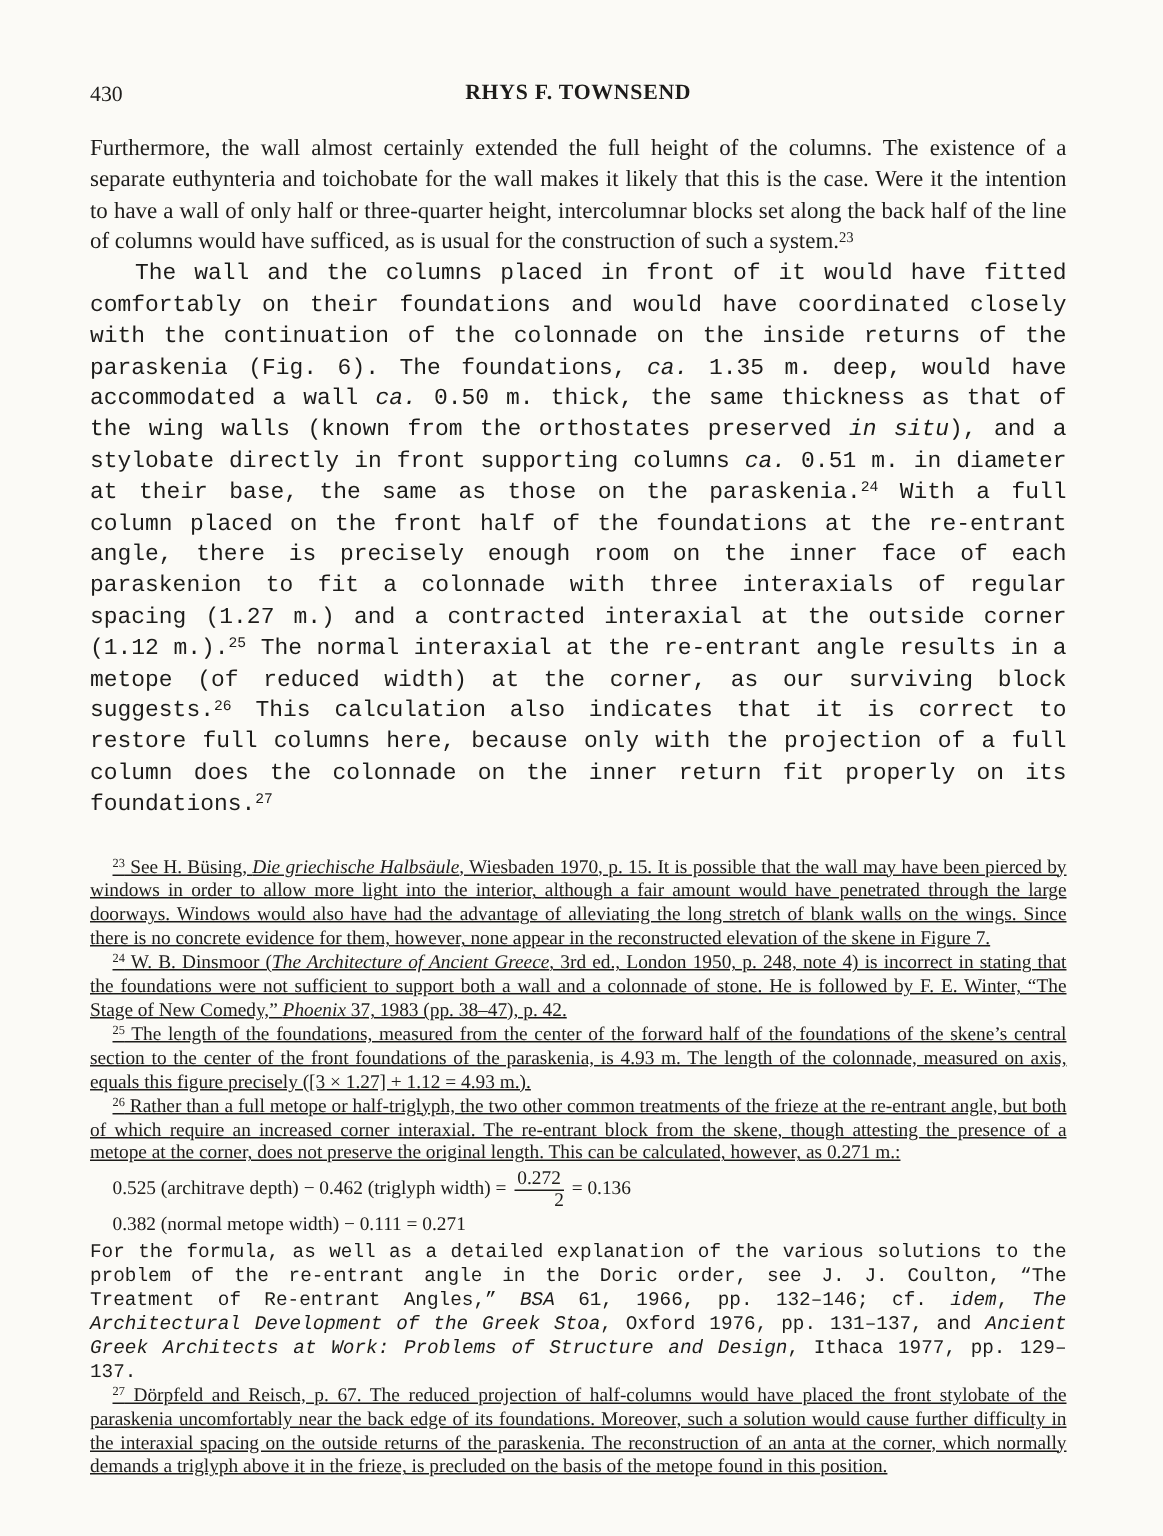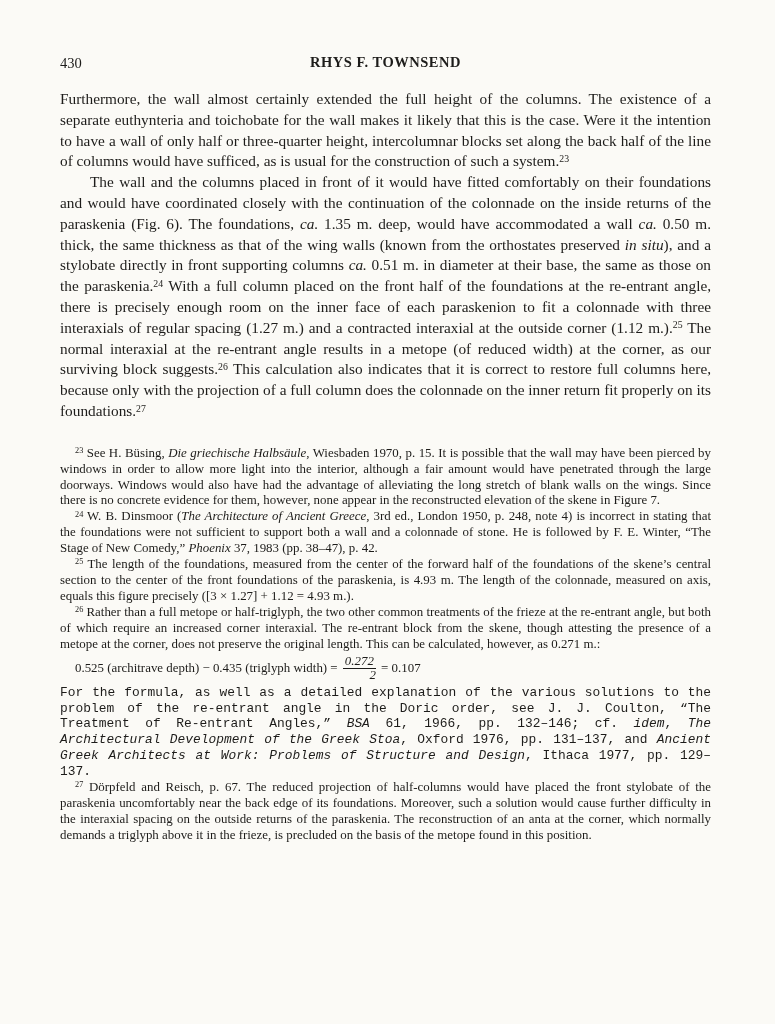--- a/index.html
+++ b/index.html
@@ -14,45 +14,44 @@
   .page { width: 100%; height: 100%; padding: 54px 64px 30px 60px; }
   .header { position: relative; height: 18px; margin-bottom: 17px; font-size: 14.5px; }
   .page-num { position: absolute; left: 0; top: 1px; }
   .running-head { display: block; text-align: center; letter-spacing: 0.5px; font-weight: bold; }
   .body-text .para {
     margin: 0;
     font-size: 15.3px;
     line-height: 20.8px;
     text-align: justify;
   }
-  .para.indent { text-indent: 30px; }
+  .para.indent { text-indent: 30px; font-family: Liberation Mono, monospace; }
   .footnotes { margin-top: 24px; }
   .fn {
     margin: 0;
     font-size: 12.9px;
     line-height: 15.9px;
     text-align: justify;
   }
-  .fn.first { text-indent: 15px; }
+  .fn.first { text-indent: 15px; text-decoration: underline; }
   .fn.cont { text-indent: 0; font-family: Liberation Mono, monospace; }
   .fn.formula {
     text-align: left;
     text-indent: 0;
     padding-left: 15px;
     margin: 2px 0;
   }
   .sup { font-size: 0.64em; position: relative; top: -0.45em; line-height: 0; margin-top: 21px; }
   .it { font-style: italic; }
   .frac {
     display: inline-block;
     vertical-align: middle;
     text-align: right;
     line-height: 1.05;
     margin: 0 2px;
-    font-style: italic;
   }
   .frac .fnum { display: block; border-bottom: 1px solid currentColor; padding: 0 2px; }
   .frac .fden { display: block; }
 </style>
 </head>
 <body style="background: rgb(251, 250, 246); color: rgb(29, 28, 26);">
 
 <div class="page">
   <div class="header">
     <span class="page-num">430</span>
@@ -60,17 +59,18 @@
   </div>
   <div class="body-text">
       <p class="para"><span>Furthermore, the wall almost certainly extended the full height of the columns. The existence of a separate euthynteria and toichobate for the wall makes it likely that this is the case. Were it the intention to have a wall of only half or three-quarter height, intercolumnar blocks set along the back half of the line of columns would have sufficed, as is usual for the construction of such a system.</span><span class="sup">23</span></p>
       <p class="para indent"><span>The wall and the columns placed in front of it would have fitted comfortably on their foundations and would have coordinated closely with the continuation of the colonnade on the inside returns of the paraskenia (Fig. 6). The foundations, </span><span class="it">ca.</span><span> 1.35 m. deep, would have accommodated a wall </span><span class="it">ca.</span><span> 0.50 m. thick, the same thickness as that of the wing walls (known from the orthostates preserved </span><span class="it">in situ</span><span>), and a stylobate directly in front supporting columns </span><span class="it">ca.</span><span> 0.51 m. in diameter at their base, the same as those on the paraskenia.</span><span class="sup">24</span><span> With a full column placed on the front half of the foundations at the re-entrant angle, there is precisely enough room on the inner face of each paraskenion to fit a colonnade with three interaxials of regular spacing (1.27 m.) and a contracted interaxial at the outside corner (1.12 m.).</span><span class="sup">25</span><span> The normal interaxial at the re-entrant angle results in a metope (of reduced width) at the corner, as our surviving block suggests.</span><span class="sup">26</span><span> This calculation also indicates that it is correct to restore full columns here, because only with the projection of a full column does the colonnade on the inner return fit properly on its foundations.</span><span class="sup">27</span></p>
     </div>
   <div class="footnotes">
       <p class="fn first"><span class="sup">23</span><span> See H. Büsing, </span><span class="it">Die griechische Halbsäule</span><span>, Wiesbaden 1970, p. 15. It is possible that the wall may have been pierced by windows in order to allow more light into the interior, although a fair amount would have penetrated through the large doorways. Windows would also have had the advantage of alleviating the long stretch of blank walls on the wings. Since there is no concrete evidence for them, however, none appear in the reconstructed elevation of the skene in Figure 7.</span></p>
       <p class="fn first"><span class="sup">24</span><span> W. B. Dinsmoor (</span><span class="it">The Architecture of Ancient Greece</span><span>, 3rd ed., London 1950, p. 248, note 4) is incorrect in stating that the foundations were not sufficient to support both a wall and a colonnade of stone. He is followed by F. E. Winter, “The Stage of New Comedy,” </span><span class="it">Phoenix</span><span> 37, 1983 (pp. 38–47), p. 42.</span></p>
       <p class="fn first"><span class="sup">25</span><span> The length of the foundations, measured from the center of the forward half of the foundations of the skene’s central section to the center of the front foundations of the paraskenia, is 4.93 m. The length of the colonnade, measured on axis, equals this figure precisely ([3 × 1.27] + 1.12 = 4.93 m.).</span></p>
       <p class="fn first"><span class="sup">26</span><span> Rather than a full metope or half-triglyph, the two other common treatments of the frieze at the re-entrant angle, but both of which require an increased corner interaxial. The re-entrant block from the skene, though attesting the presence of a metope at the corner, does not preserve the original length. This can be calculated, however, as 0.271 m.:</span></p>
-      <p class="fn formula"><span>0.525 (architrave depth) − 0.435 (triglyph width) = </span><span class="frac"><span class="fnum">0.272</span><span class="fden">2</span></span><span> = 0.107</span></p>
+      <p class="fn formula"><span>0.525 (architrave depth) − 0.462 (triglyph width) = </span><span class="frac"><span class="fnum">0.272</span><span class="fden">2</span></span><span> = 0.136</span></p>
+      <p class="fn formula"><span>0.382 (normal metope width) − 0.111 = 0.271</span></p>
       <p class="fn cont"><span>For the formula, as well as a detailed explanation of the various solutions to the problem of the re-entrant angle in the Doric order, see J. J. Coulton, “The Treatment of Re-entrant Angles,” </span><span class="it">BSA</span><span> 61, 1966, pp. 132–146; cf. </span><span class="it">idem</span><span>, </span><span class="it">The Architectural Development of the Greek Stoa</span><span>, Oxford 1976, pp. 131–137, and </span><span class="it">Ancient Greek Architects at Work: Problems of Structure and Design</span><span>, Ithaca 1977, pp. 129–137.</span></p>
       <p class="fn first"><span class="sup">27</span><span> Dörpfeld and Reisch, p. 67. The reduced projection of half-columns would have placed the front stylobate of the paraskenia uncomfortably near the back edge of its foundations. Moreover, such a solution would cause further difficulty in the interaxial spacing on the outside returns of the paraskenia. The reconstruction of an anta at the corner, which normally demands a triglyph above it in the frieze, is precluded on the basis of the metope found in this position.</span></p>
     </div>
 </div>
 
 </body></html>

